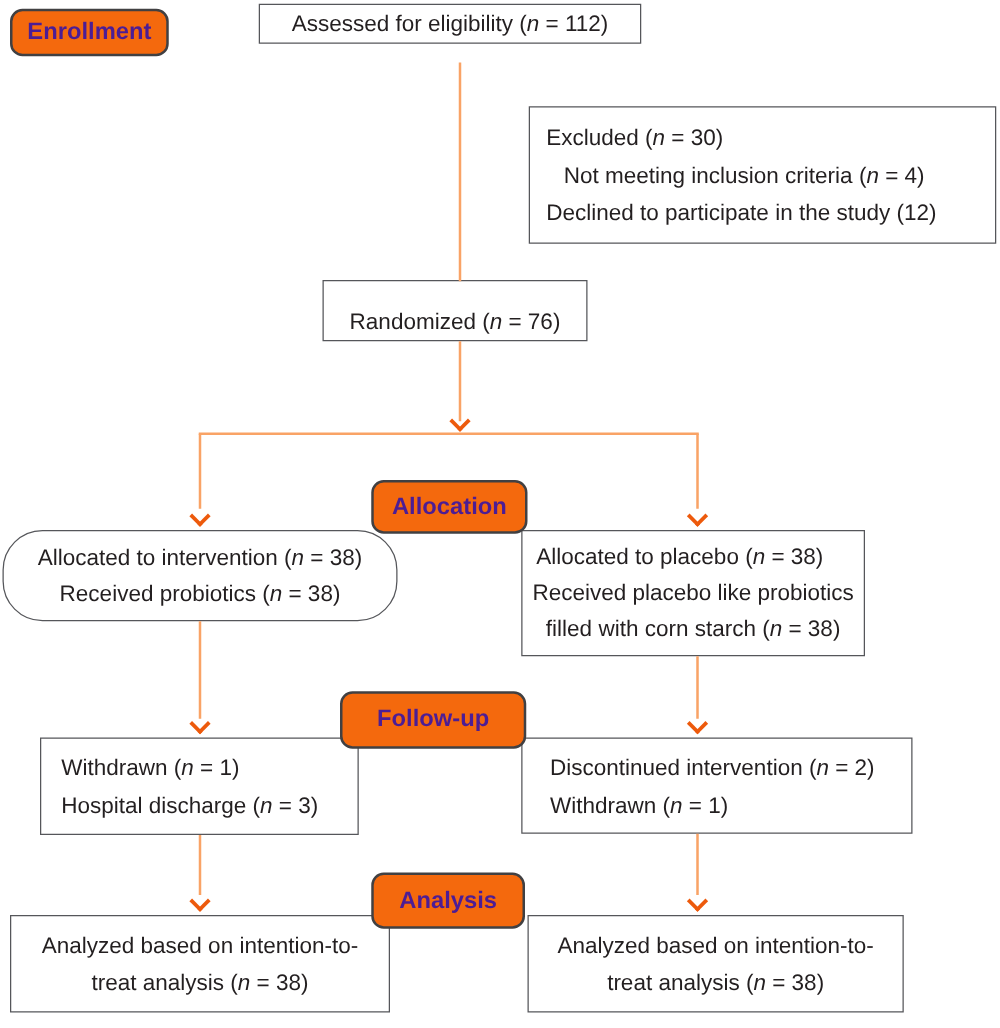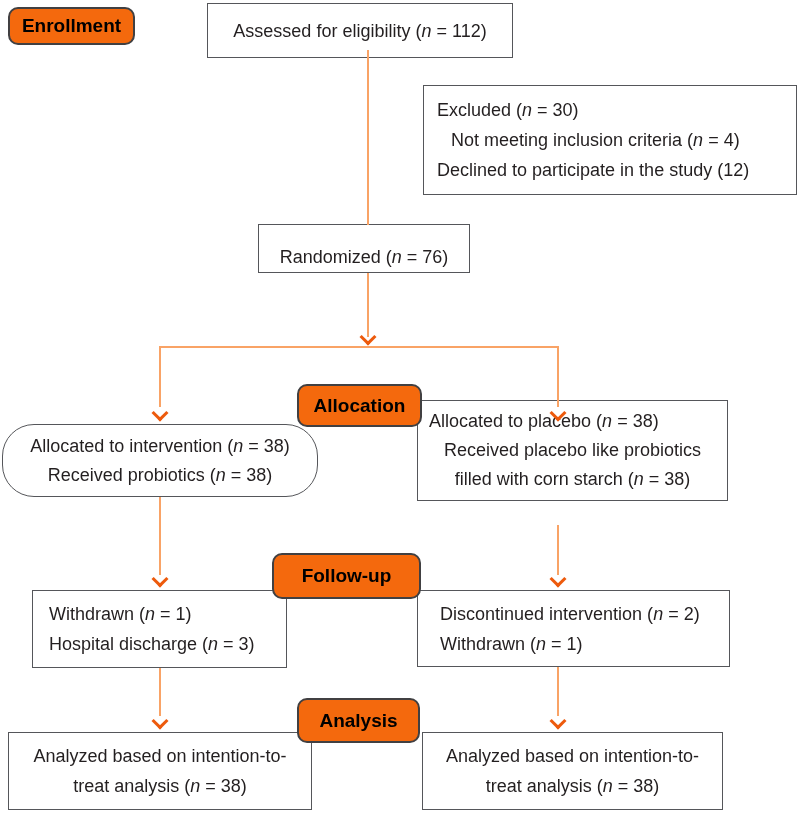--- a/index.html
+++ b/index.html
@@ -21,52 +21,52 @@
     color: #231f20;
     font-size: 18px;
     display: flex;
     flex-direction: column;
     justify-content: center;
     z-index: 1;
   }
   .box .line { line-height: 30px; white-space: nowrap; }
   .box .line i { font-style: italic; }
 
-  .box-assessed   { left: 207px; top: 3px;   width: 306px; height: 55px; }
+  .box-assessed   { left: 207px; top: 3px;   width: 306px; height: 32px; }
   .box-assessed .line { text-align: center; }
 
   .box-excluded   { left: 423px; top: 85px;  width: 374px; height: 110px; padding-left: 13px; }
   .box-excluded .line:nth-child(2) { padding-left: 14px; }
 
   .box-randomized { left: 258px; top: 224px; width: 212px; height: 49px; justify-content: flex-end; }
   .box-randomized .line { text-align: center; }
 
   .box-alloc-left { left: 2px;   top: 424px; width: 316px; height: 73px; border-radius: 32px; }
   .box-alloc-left .line { text-align: center; line-height: 29px; }
 
-  .box-alloc-right { left: 417px; top: 400px; width: 311px; height: 101px; }
+  .box-alloc-right { left: 417px; top: 424px; width: 275px; height: 101px; }
   .box-alloc-right .line { text-align: center; line-height: 29px; }
   .box-alloc-right .line:first-child { text-align: left; padding-left: 11px; }
 
   .box-fu-left  { left: 32px;  top: 590px; width: 255px; height: 78px; padding-left: 16px; }
   .box-fu-right { left: 417px; top: 590px; width: 313px; height: 77px; padding-left: 22px; }
 
   .box-an-left  { left: 8px;   top: 732px; width: 304px; height: 78px; }
   .box-an-left .line  { text-align: center; }
   .box-an-right { left: 422px; top: 732px; width: 301px; height: 78px; }
   .box-an-right .line { text-align: center; }
 
   
   .badge {
     position: absolute;
     box-sizing: border-box;
     background: #f4690d;
     border: 2px solid #414042;
     border-radius: 10px;
-    color: #000000;
+    color: #4c1d95;
     font-size: 19px;
     font-weight: bold;
     display: flex;
     align-items: center;
     justify-content: center;
     z-index: 3;
   }
   .badge-enrollment { left: 8px;   top: 7px;   width: 127px; height: 38px; }
   .badge-allocation { left: 297px; top: 384px; width: 125px; height: 43px; }
   .badge-followup   { left: 272px; top: 553px; width: 149px; height: 46px; }

